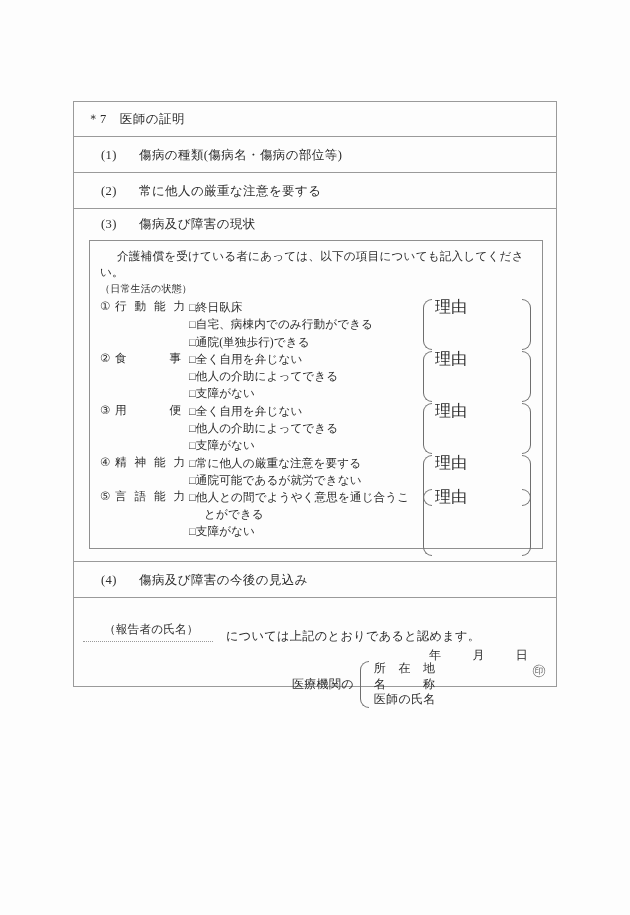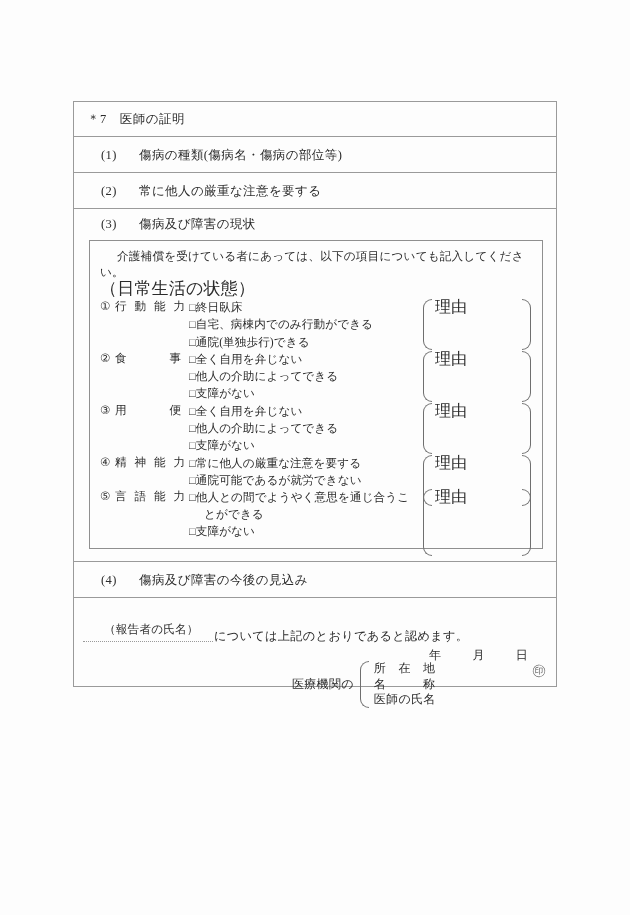--- a/index.html
+++ b/index.html
@@ -79,21 +79,21 @@
     padding: 8px 8px 8px 10px;
     position: relative;
   }
   .inner-lead {
     font-size: 11.6px;
     line-height: 16px;
     letter-spacing: 0.2px;
     text-indent: 17px;
   }
   .inner-lead2 {
-    font-size: 17px;
+    font-size: 10px;
     line-height: 16px;
     letter-spacing: 0.2px;
   }
 
   .ability-list {
     margin-top: 2px;
   }
   .ability-item {
     position: relative;
     min-height: 16px;
@@ -186,21 +186,21 @@
   }
   .dotted-line {
     position: absolute;
     left: 9px;
     top: 43px;
     width: 130px;
     border-bottom: 1px dotted #9a9a9a;
   }
   .approve-text {
     position: absolute;
-    left: 140px;
+    left: 152px;
     top: 30px;
     font-size: 12.2px;
     letter-spacing: 0.3px;
   }
   .date-line {
     position: absolute;
     right: 28px;
     top: 49px;
     font-size: 12px;
     letter-spacing: 0.3px;

